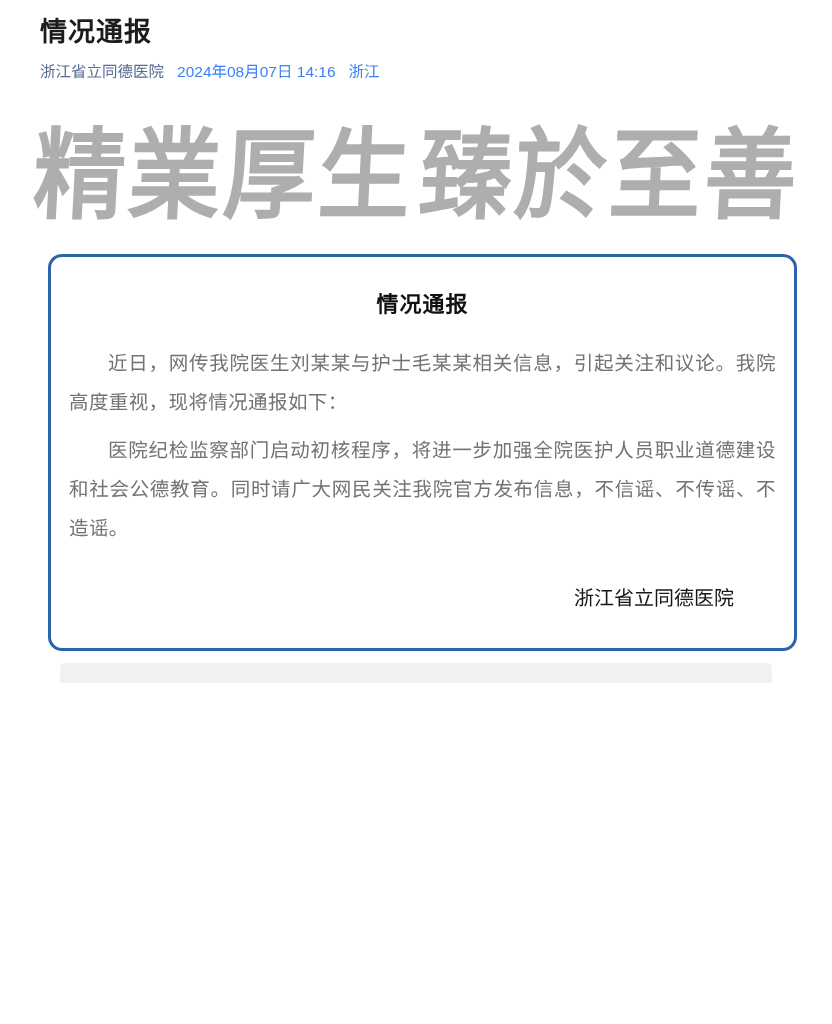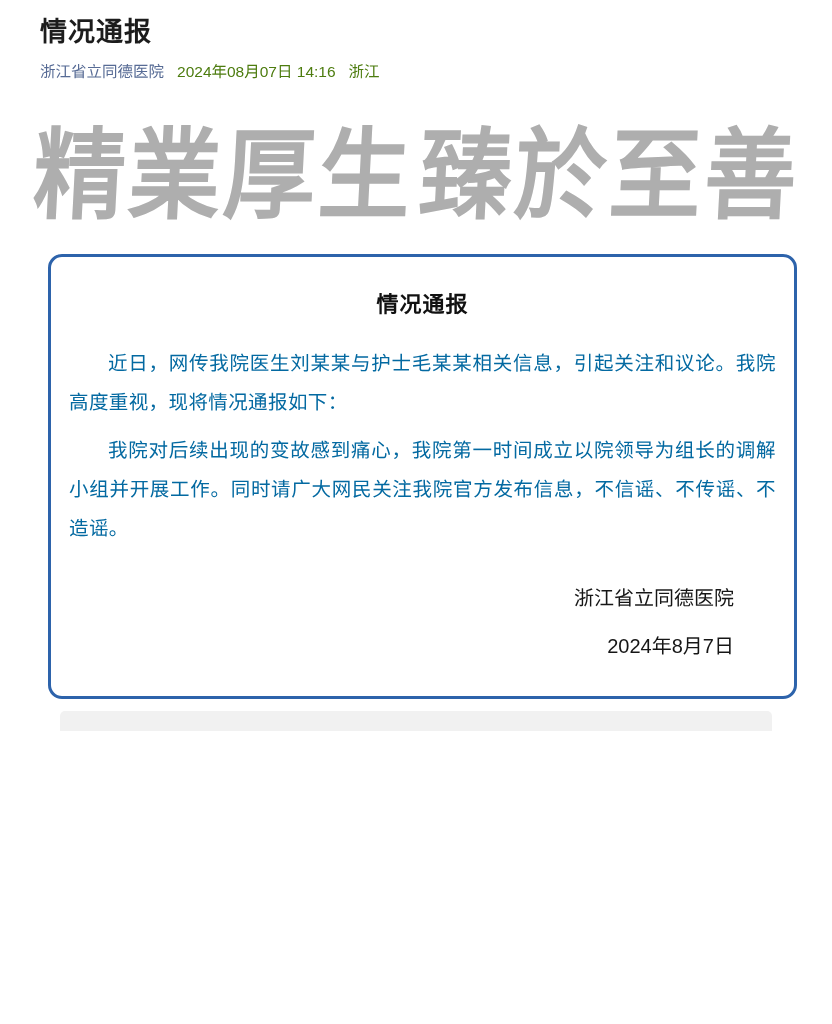--- a/index.html
+++ b/index.html
@@ -28,21 +28,21 @@
     line-height: 21px;
     display: flex;
     align-items: baseline;
     gap: 13px;
   }
   .byline .source {
     color: #576b95;
     text-decoration: none;
     cursor: pointer;
   }
-  .byline .meta { color: #4d7c0f; }
+  .byline .meta { color: #3b82f6; }
 
   
   .calligraphy {
     margin: 21px 32px 0 34px;
     height: 126px;
     display: flex;
     justify-content: space-between;
     align-items: center;
     font-family: "DejaVu Serif", serif;
     font-weight: 700;
@@ -70,21 +70,21 @@
     font-size: 22px;
     line-height: 30px;
     font-weight: 700;
     color: #111111;
     letter-spacing: 1px;
   }
   .notice-box p {
     margin: 9px 0 0 0;
     font-size: 19.5px;
     line-height: 39px;
-    color: #0369a1;
+    color: #737373;
     text-align: justify;
     text-indent: 2em;
     letter-spacing: 0.4px;
     font-family: Liberation Serif, serif;
   }
   .notice-box p.first { margin-top: 0; }
   .signature {
     margin-top: 26px;
     padding-right: 42px;
     text-align: right;
@@ -117,23 +117,22 @@
 
   <div class="calligraphy">
     <span>精業厚生</span>
     <span>臻於至善</span>
   </div>
 
   <div class="notice-box">
     <h2 class="notice-title">情况通报</h2>
 
     <p class="first">近日，网传我院医生刘某某与护士毛某某相关信息，引起关注和议论。我院高度重视，现将情况通报如下：</p>
-    <p>我院对后续出现的变故感到痛心，我院第一时间成立以院领导为组长的调解小组并开展工作。同时请广大网民关注我院官方发布信息，不信谣、不传谣、不造谣。</p>
+    <p>医院纪检监察部门启动初核程序，将进一步加强全院医护人员职业道德建设和社会公德教育。同时请广大网民关注我院官方发布信息，不信谣、不传谣、不造谣。</p>
 
     <div class="signature">
       <div>浙江省立同德医院</div>
-      <div>2024年8月7日</div>
     </div>
   </div>
 
   <div class="below-strip"></div>
 
 </div>
 
 </body></html>

